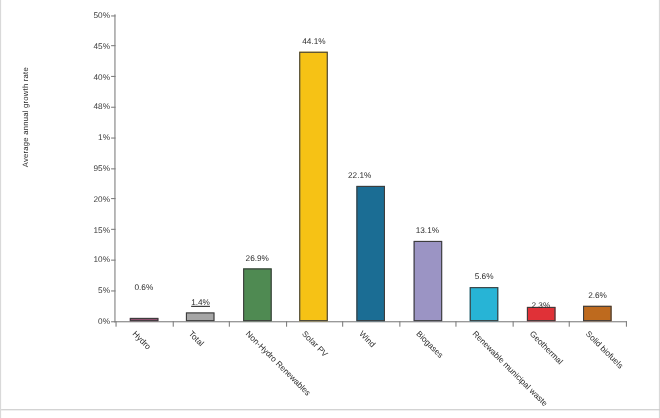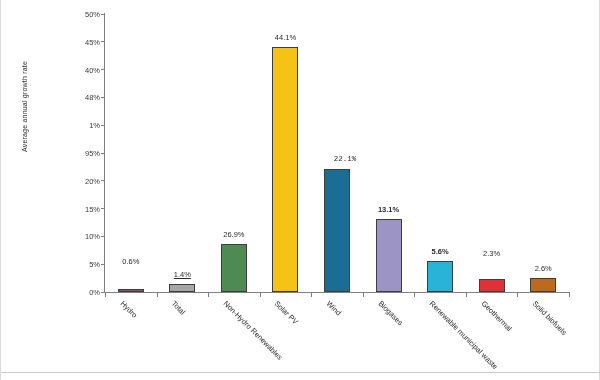--- a/index.html
+++ b/index.html
@@ -199,27 +199,27 @@
     <div id="bars">
         <div class="bar" style="left: 12.7778px; width: 26px; height: 3.336px; background: rgb(142, 79, 110); border-color: rgb(61, 61, 61);"></div>
         <div class="bar-value" style="left: 25.7778px; top: 243px;">0.6%</div>
         <div class="bar" style="left: 64.3333px; width: 26px; height: 7.784px; background: rgb(166, 166, 166); border-color: rgb(61, 61, 61);"></div>
         <div class="bar-value" style="left: 77.3333px; top: 256.216px; text-decoration: underline;">1.4%</div>
         <div class="bar" style="left: 115.889px; width: 26px; height: 47.816px; background: rgb(79, 138, 82); border-color: rgb(61, 61, 61);"></div>
         <div class="bar-value" style="left: 128.889px; top: 216.184px;">26.9%</div>
         <div class="bar" style="left: 167.444px; width: 26px; height: 245.196px; background: rgb(246, 194, 21); border-color: rgb(61, 61, 61);"></div>
         <div class="bar-value" style="left: 180.444px; top: 18.804px; text-align: center;">44.1%</div>
         <div class="bar" style="left: 219px; width: 26px; height: 122.876px; background: rgb(27, 109, 148); border-color: rgb(61, 61, 61);"></div>
-        <div class="bar-value" style="left: 240px; top: 141.124px; font-family: Liberation Mono, monospace;">22.1%</div>
+        <div class="bar-value" style="left: 222px; top: 141.124px;">22.1%</div>
         <div class="bar" style="left: 270.556px; width: 26px; height: 72.836px; background: rgb(155, 148, 196); border-color: rgb(61, 61, 61);"></div>
-        <div class="bar-value" style="left: 283.556px; top: 191.164px; font-weight: bold;">13.1%</div>
+        <div class="bar-value" style="left: 283.556px; top: 191.164px;">13.1%</div>
         <div class="bar" style="left: 322.111px; width: 26px; height: 31.136px; background: rgb(39, 180, 214); border-color: rgb(61, 61, 61);"></div>
-        <div class="bar-value" style="left: 335.111px; top: 232.864px; font-weight: bold;">5.6%</div>
+        <div class="bar-value" style="left: 335.111px; top: 232.864px;">5.6%</div>
         <div class="bar" style="left: 373.667px; width: 26px; height: 12.788px; background: rgb(224, 49, 55); border-color: rgb(61, 61, 61);"></div>
-        <div class="bar-value" style="left: 386.667px; top: 235px;">2.3%</div>
+        <div class="bar-value" style="left: 386.667px; top: 259px;">2.3%</div>
         <div class="bar" style="left: 425.222px; width: 26px; height: 14.456px; background: rgb(190, 106, 30); border-color: rgb(61, 61, 61);"></div>
         <div class="bar-value" style="left: 438.222px; top: 249.544px;">2.6%</div>
       </div>
   </div>
 
   <div id="xticks">
       <div class="xtick-mark" style="left: 104px;"></div>
       <div class="xtick-mark" style="left: 155.556px;"></div>
       <div class="xtick-mark" style="left: 207.111px;"></div>
       <div class="xtick-mark" style="left: 258.667px;"></div>

